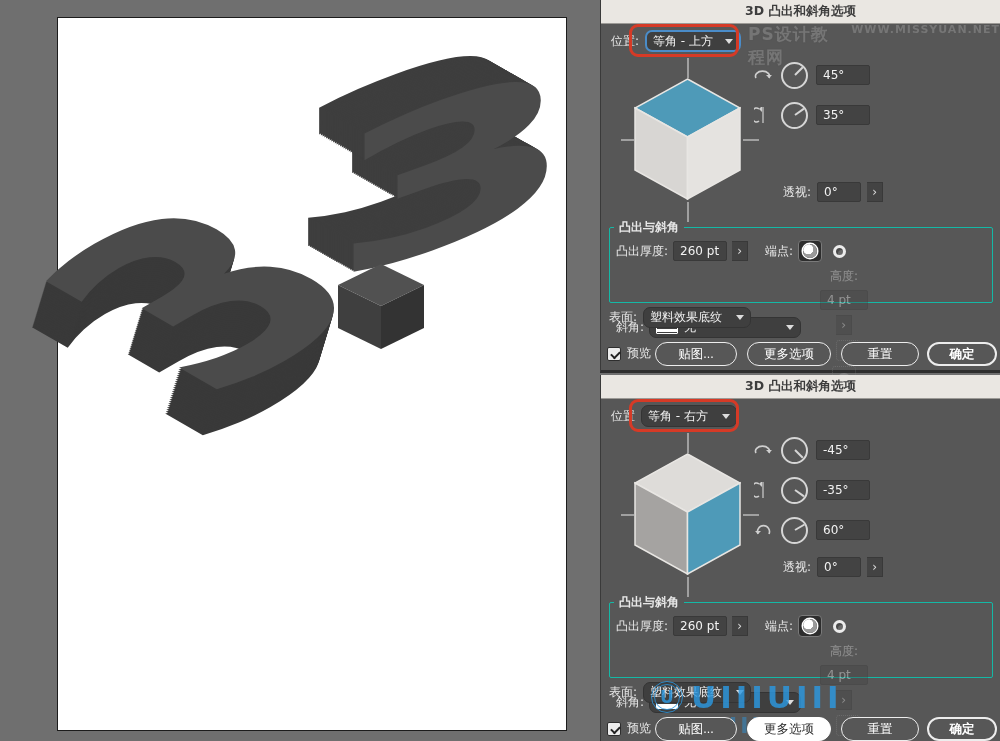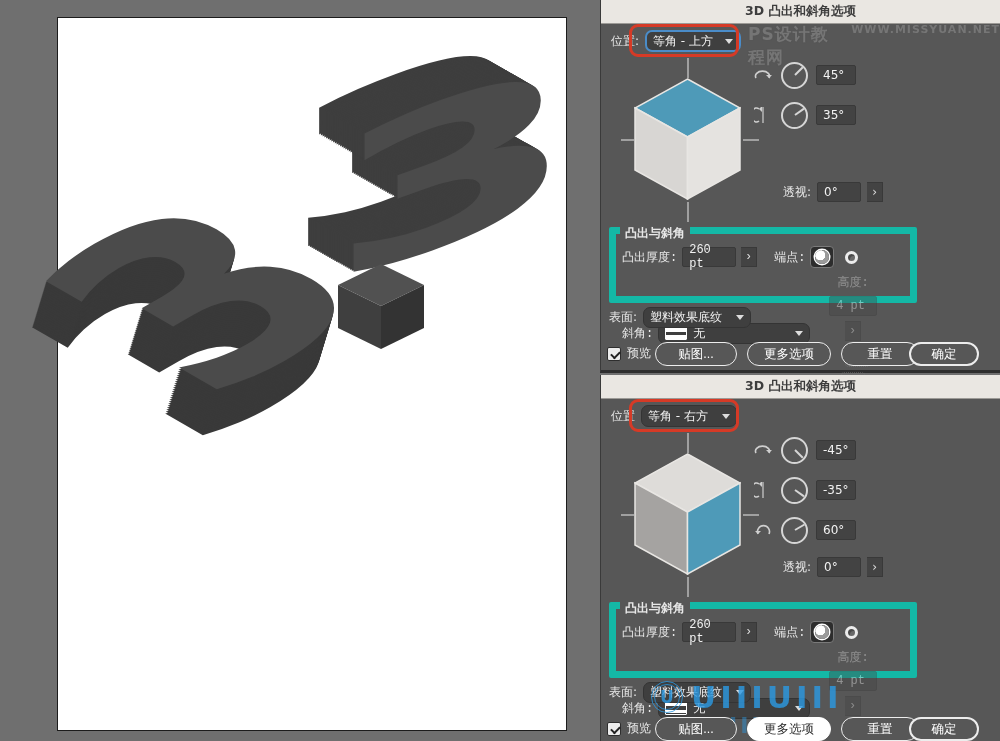--- a/index.html
+++ b/index.html
@@ -42,26 +42,26 @@
   .axline { position:absolute; background:#a0a0a0; }
   .axv1 { left:66px; top:2px;  width:1.5px; height:20px; }
   .axv2 { left:66px; top:146px; width:1.5px; height:20px; }
   .axh1 { left:0;    top:83px; width:13px;  height:1.5px; }
   .axh2 { left:122px; top:83px; width:16px; height:1.5px; }
 
   .rot-row { position:absolute; left:152px; display:flex; align-items:center; gap:8px; height:30px; }
   .axis-ico { width:20px; display:flex; justify-content:center; }
   .dial { width:27px; height:27px; border:2px solid #d6d6d6; border-radius:50%; position:relative; }
   .needle { position:absolute; left:50%; top:50%; width:11px; height:2px; margin-top:-1px; background:#d6d6d6; transform-origin:0 50%; }
-  .rot-field { width:40px; }
+  .rot-field { width:54px; }
 
   .persp-row { position:absolute; left:182px; top:158px; display:flex; align-items:center; gap:6px; }
   .persp-field { width:44px; }
 
-  .group { position:absolute; left:8px; top:203px; width:308px; height:76px; border:7px solid #14b8a6; border-radius:2px;font-family:Liberation Mono, monospace; }
+  .group { position:absolute; left:8px; top:203px; width:384px; height:76px; border:1px solid #14b8a6; border-radius:2px; }
   .group-title { position:absolute; top:-9px; left:4px; background:#575757; padding:0 5px; font-size:12px; color:#e8e8e8; font-weight:bold; }
   .g-row1 { position:absolute; left:6px; top:12px; display:flex; align-items:center; gap:5px; }
   .g-row2 { position:absolute; left:6px; top:40px; display:flex; align-items:center; gap:5px; }
   .depth-field { width:54px; }
   .cap-btn { width:24px; height:22px; border-radius:4px; display:flex; align-items:center; justify-content:center; background:transparent; border:none; }
   .cap-btn.active { background:#2d2d2d; border:1px solid #7a7a7a; }
   .cap-solid { width:14px; height:14px; border-radius:50%; background:radial-gradient(circle at 38% 38%, #ffffff 0 40%, #9a9a9a 42% 100%); box-shadow:0 0 0 1.5px #fff; }
   .cap-hollow { width:13px; height:13px; border-radius:50%; border:3px solid #ececec; background:#6a6a6a; box-shadow:inset 2px 2px 0 #4a4a4a; }
   .bevel-select { width:152px; height:21px; }
   .stripes { width:22px; height:13px; background:repeating-linear-gradient(#ffffff 0 3.5px, rgba(0,0,0,0) 3.5px 7px); border:1px solid #fff; border-radius:1px; }
@@ -77,21 +77,21 @@
 
   .btn-row { position:absolute; left:4px; top:316px; width:392px; height:28px; }
   .preview { position:absolute; left:2px; top:5px; display:flex; align-items:center; gap:6px; z-index:2; }
   .cb { width:14px; height:14px; background:#ececec; border:1px solid #2e2e2e; border-radius:2px; position:relative; }
   .cb::after { content:""; position:absolute; left:3px; top:3px; width:7px; height:4px; border-left:2px solid #222; border-bottom:2px solid #222; transform:rotate(-45deg); }
   .pill { position:absolute; top:2px; height:24px; border:1.5px solid #ededed; border-radius:13px; background:#575757;
           color:#fff; font-size:12.5px; display:flex; align-items:center; justify-content:center; z-index:2; }
   .pill-map   { left:50px;  width:82px; }
   .pill-more  { left:142px; width:84px; }
   .pill-reset { left:236px; width:78px; }
-  .pill-ok    { left:304px; width:70px; border-width:2.5px; font-weight:normal; }
+  .pill-ok    { left:322px; width:70px; border-width:2.5px; font-weight:bold; }
   .pill.filled { background:#ffffff; color:#2d2d2d; border-color:#ffffff; }
 
   
   .wm-top { position:absolute; left:748px; top:23px; z-index:20; display:flex; align-items:flex-start; gap:8px; color:rgba(120,120,120,0.92); }
   .wm-top .site { font-size:17px; font-weight:bold; letter-spacing:1px; text-shadow:0 0 1px #555; }
   .wm-top .url  { font-size:11px; font-weight:bold; letter-spacing:1px; }
   .wm-line { position:absolute; display:flex; align-items:center; gap:8px; color:rgba(44,152,224,0.82); font-weight:bold; }
   .wm-1 { left:50px; top:280px; z-index:3; }
   .wm-1 .ulogo { width:32px; height:32px; border:4px double rgba(44,152,224,0.82); border-radius:50%;
                  display:flex; align-items:center; justify-content:center; font-size:17px; }

